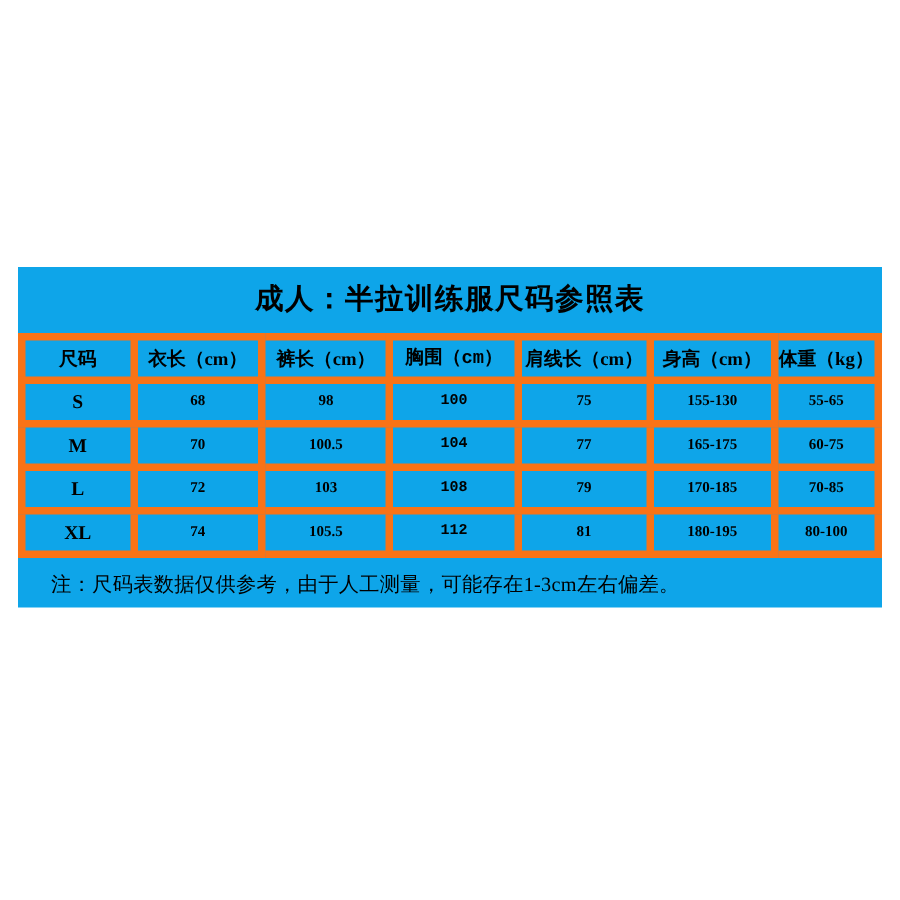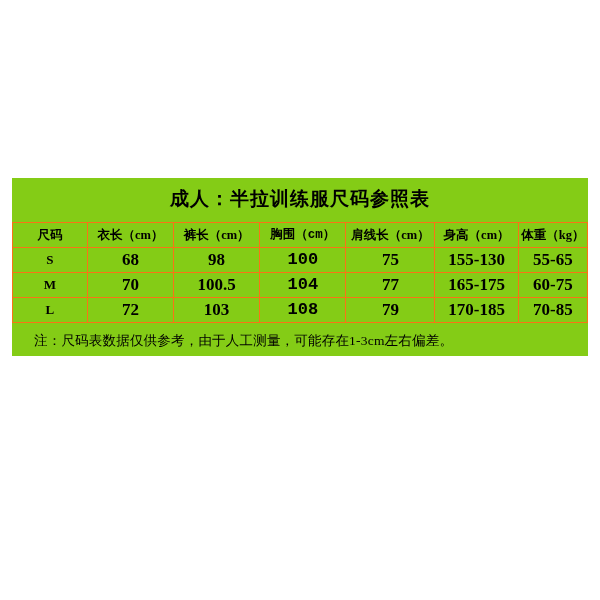--- a/index.html
+++ b/index.html
@@ -17,56 +17,56 @@
     position: relative;
     width: 600px;
     height: 600px;
     background: #ffffff;
   }
   .chart-wrap {
     position: absolute;
     left: 12px;
     top: 178px;
     width: 576px;
-    background: #84cc16;
+    background: #0ea5e9;
   }
   .chart-title {
     text-align: center;
     font-size: 19px;
     font-weight: bold;
     color: #000000;
     letter-spacing: 1px;
     padding: 8px 0 10px 0;
     font-family: "Liberation Serif", serif;
   }
   table.size-table {
     width: 100%;
     border-collapse: collapse;
     table-layout: fixed;
     font-family: "Liberation Serif", serif;
   }
   table.size-table th,
   table.size-table td {
-    border: 1px solid #f97316;
+    border: 5px solid #f97316;
     text-align: center;
     color: #000000;
     font-size: 13px;
     height: 24px;
     padding: 0;
     line-height: 24px;
     overflow: hidden;
     white-space: nowrap;
   }
   table.size-table thead th {
     font-weight: bold;
     font-size: 12.5px;
   }
   table.size-table tbody td {
     font-weight: bold;
-    font-size: 17px;
+    font-size: 10px;
   }
   table.size-table tbody td.size-label {
     font-size: 13px;
   }
   .col-0 { width: 13.0%; }
   .col-1 { width: 15.0%; margin-top: 44px; }
   .col-2 { width: 15.0%; }
   .col-3 { width: 15.0%; font-family: Liberation Mono, monospace; }
   .col-4 { width: 15.5%; margin-top: 24px; }
   .col-5 { width: 14.5%; margin-top: 12px; }
@@ -122,18 +122,27 @@
         </tr>
         <tr>
           <td class="col-0 size-label">L</td>
           <td class="col-1">72</td>
           <td class="col-2">103</td>
           <td class="col-3">108</td>
           <td class="col-4">79</td>
           <td class="col-5">170-185</td>
           <td class="col-6">70-85</td>
         </tr>
+        <tr>
+          <td class="col-0 size-label">XL</td>
+          <td class="col-1">74</td>
+          <td class="col-2">105.5</td>
+          <td class="col-3">112</td>
+          <td class="col-4">81</td>
+          <td class="col-5">180-195</td>
+          <td class="col-6">80-100</td>
+        </tr>
       </tbody>
     </table>
 
     <div class="chart-note">注：尺码表数据仅供参考，由于人工测量，可能存在1-3cm左右偏差。</div>
   </div>
 </div>
 
 </body></html>

